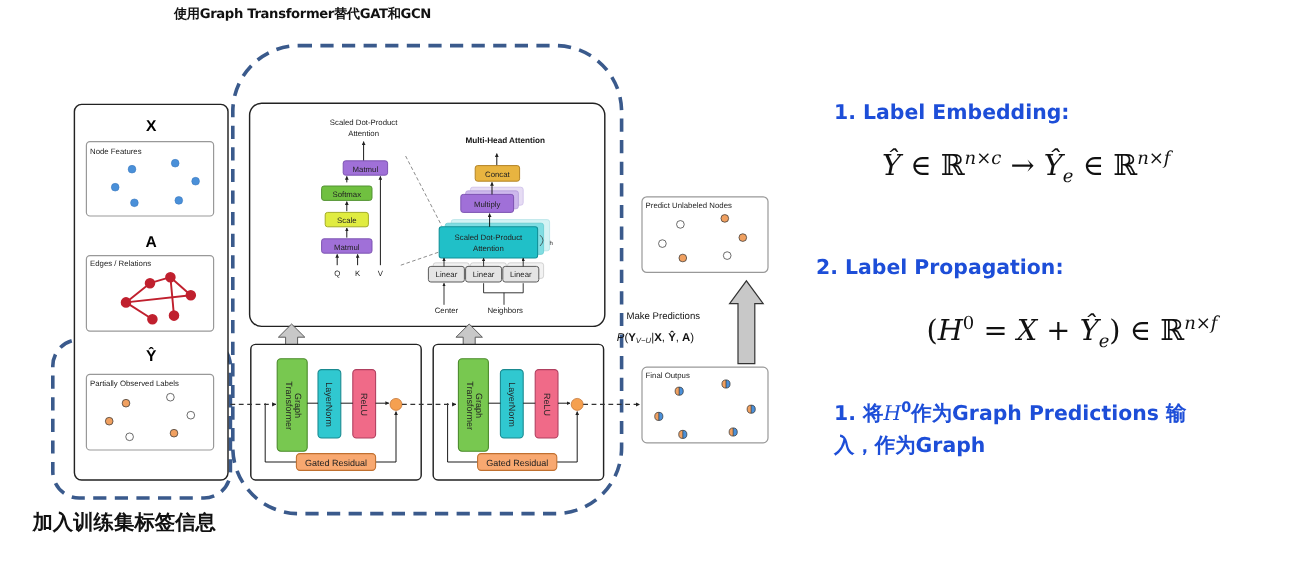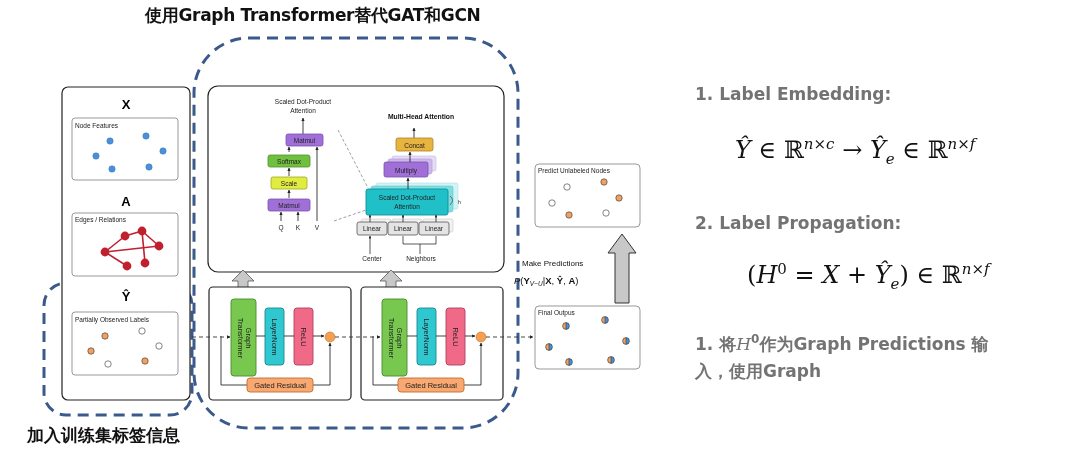--- a/index.html
+++ b/index.html
@@ -1,20 +1,20 @@
 <!DOCTYPE html>
 <html><head>
 <meta charset="utf-8">
 <style>
   html, body { margin:0; padding:0; background:#ffffff; }
   body { width:1089px; height:470px; position:relative; overflow:hidden; font-family:"DejaVu Sans", sans-serif; }
   .abs { position:absolute; }
-  .title { left:145px; top:4px; font-size:17px; font-weight:bold; color:#111; letter-spacing:-0.3px; white-space:nowrap; }
+  .title { left:145px; top:4px; font-size:11px; font-weight:bold; color:#111; letter-spacing:-0.3px; white-space:nowrap; }
   .subtitle { left:27px; top:424px; font-size:17px; font-weight:bold; color:#111; white-space:nowrap; }
-  .step { font-size:17px; font-weight:bold; color:#737373; white-space:nowrap; font-family:"DejaVu Sans", sans-serif; }
+  .step { font-size:17px; font-weight:bold; color:#1d4ed8; white-space:nowrap; font-family:"DejaVu Sans", sans-serif; }
   .math { font-family:"DejaVu Serif", serif; font-style:italic; font-size:24px; color:#111; white-space:nowrap; }
   .math .up { font-style:normal; }
   .math sup, .math sub { font-size:15px; }
   svg text { font-family:"Liberation Sans", sans-serif; }
 </style>
 </head>
 <body>
 
 <div class="abs title">使用Graph Transformer替代GAT和GCN</div>
 <div class="abs subtitle">加入训练集标签信息</div>
@@ -231,23 +231,23 @@
       <g>
         <path d="M611,356.6 A3.4,3.4 0 0,0 611,363.4 Z" fill="#f0a060"></path>
         <path d="M611,356.6 A3.4,3.4 0 0,1 611,363.4 Z" fill="#4a90d9"></path>
         <circle cx="611" cy="360" r="3.4" fill="none" stroke="#333" stroke-width="0.6"></circle>
         <line x1="611" x2="611" y1="356.6" y2="363.4" stroke="#333" stroke-width="0.6"></line>
       </g>
     </g>
 </svg>
 
 <div class="abs step" style="left:695px;top:84px">1. Label Embedding:</div>
-<div class="abs math" style="left:735px;top:135px">
+<div class="abs math" style="left:735px;top:123px">
   <span>Ŷ</span> <span class="up">∈</span> <span class="up">ℝ</span><sup>n×c</sup> <span class="up">→</span> <span>Ŷ</span><sub>e</sub> <span class="up">∈</span> <span class="up">ℝ</span><sup>n×f</sup>
 </div>
-<div class="abs step" style="left:695px;top:213px">2. Label Propagation:</div>
-<div class="abs math" style="left:747px;top:260px">
+<div class="abs step" style="left:680px;top:213px">2. Label Propagation:</div>
+<div class="abs math" style="left:772px;top:260px">
   <span class="up">(</span>H<sup class="up">0</sup> <span class="up">=</span> X <span class="up">+</span> Ŷ<sub>e</sub><span class="up">)</span> <span class="up">∈</span> <span class="up">ℝ</span><sup>n×f</sup>
 </div>
 <div class="abs step" style="left:695px;top:332px">
   <span>1. 将</span><span style="font-family:'DejaVu Serif',serif;font-style:italic;font-weight:normal">H</span><sup style="font-size:12px">0</sup><span>作为Graph Predictions 输</span>
 </div>
-<div class="abs step" style="left:695px;top:360px">入，使用Graph</div>
+<div class="abs step" style="left:695px;top:360px">入，作为Graph</div>
 
 </body></html>

